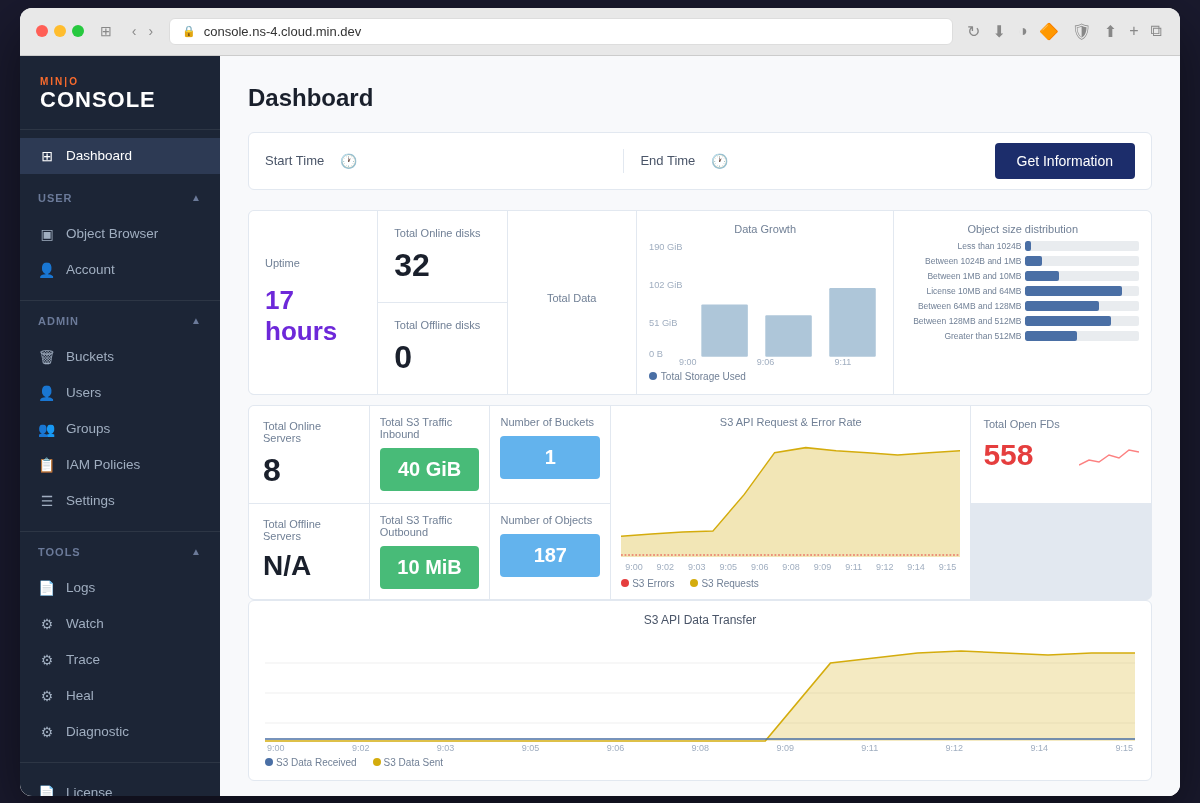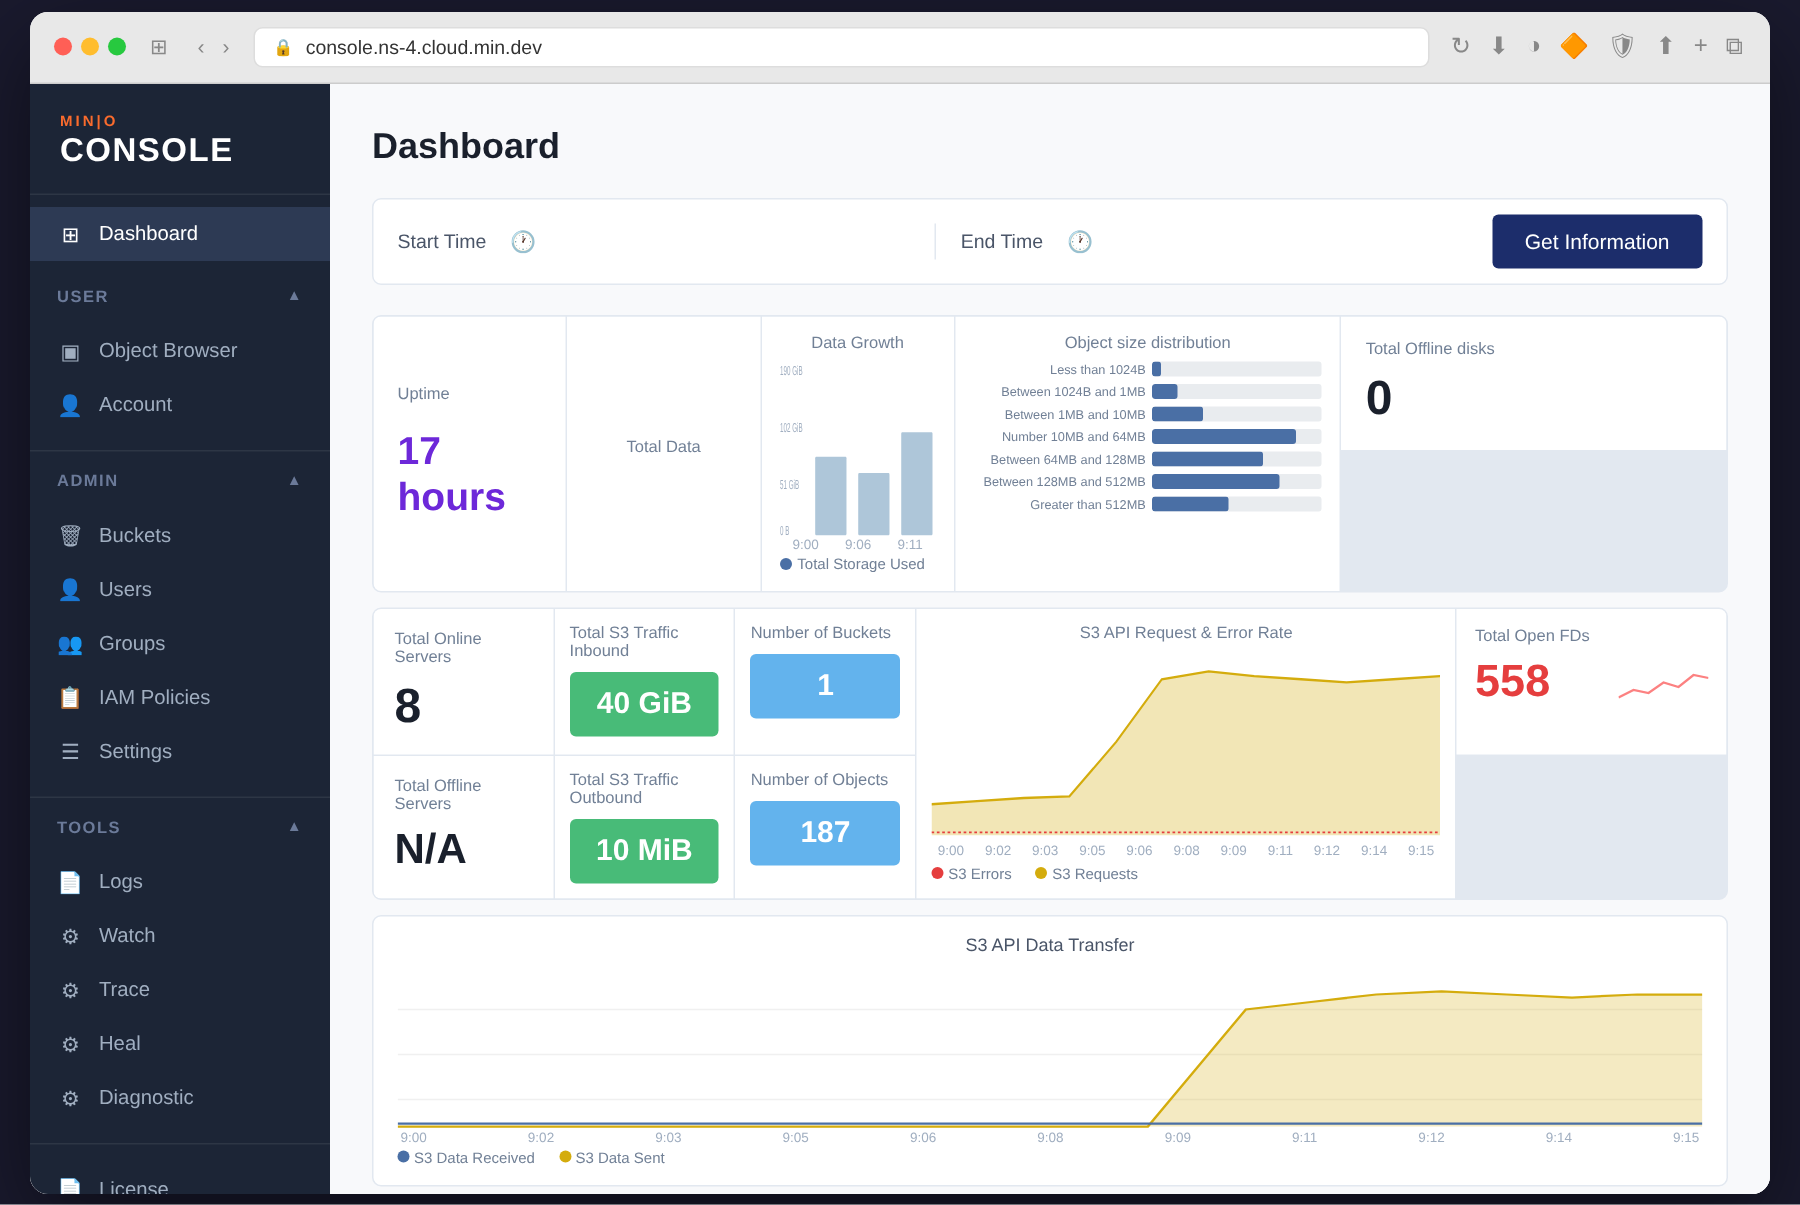--- a/index.html
+++ b/index.html
@@ -314,20 +314,24 @@
         <button class="get-info-btn">Get Information</button>
       </div>
 
       <div style="display:grid; grid-template-columns: 1fr 1fr 1fr 2fr 2fr; gap:1px; background:#e2e8f0; border:1px solid #e2e8f0; border-radius:6px; overflow:hidden; margin-bottom:10px;">
 
         <div style="background:white; padding:16px; grid-row: span 2; display:flex; flex-direction:column; justify-content:center;">
           <div class="stat-label">Uptime</div>
           <div style="font-size:26px; font-weight:700; color:#6d28d9; margin-top:8px;">17 hours</div>
         </div>
 
+        <div style="background:white; padding:16px;">
+          <div class="stat-label">Total Online disks</div>
+          <div style="font-size:32px; font-weight:700; color:#1a202c; margin-top:8px;">32</div>
+        </div>
 
         <div style="background:white; padding:16px; grid-row: span 2; display:flex; flex-direction:column; align-items:center; justify-content:center;">
           <div class="stat-label" style="text-align:center; width:100%;">Total Data</div>
         </div>
 
         <div style="background:white; padding:12px; grid-row: span 2;">
           <div style="font-size:11px; color:#718096; text-align:center; margin-bottom:4px;">Data Growth</div>
           <div style="position:relative; height:130px;">
             <svg width="100%" height="120" viewBox="0 0 200 110" preserveAspectRatio="none">
 
@@ -370,21 +374,21 @@
     </div>
 
     <div style="display:flex; align-items:center; margin-bottom:5px; gap:4px;">
       <div style="font-size:8.5px; color:#718096; width:115px; text-align:right; flex-shrink:0;">Between 1MB and 10MB</div>
       <div style="flex:1; height:10px; background:#e9ecef; border-radius:2px; overflow:hidden;">
         <div style="width:30%; height:100%; background:#4a6fa5; border-radius:2px;"></div>
       </div>
     </div>
 
     <div style="display:flex; align-items:center; margin-bottom:5px; gap:4px;">
-      <div style="font-size:8.5px; color:#718096; width:115px; text-align:right; flex-shrink:0;">Number 10MB and 64MB</div>
+      <div style="font-size:8.5px; color:#718096; width:115px; text-align:right; flex-shrink:0;">License 10MB and 64MB</div>
       <div style="flex:1; height:10px; background:#e9ecef; border-radius:2px; overflow:hidden;">
         <div style="width:85%; height:100%; background:#4a6fa5; border-radius:2px;"></div>
       </div>
     </div>
 
     <div style="display:flex; align-items:center; margin-bottom:5px; gap:4px;">
       <div style="font-size:8.5px; color:#718096; width:115px; text-align:right; flex-shrink:0;">Between 64MB and 128MB</div>
       <div style="flex:1; height:10px; background:#e9ecef; border-radius:2px; overflow:hidden;">
         <div style="width:65%; height:100%; background:#4a6fa5; border-radius:2px;"></div>
       </div>
@@ -405,21 +409,21 @@
     </div>
   </div>
         </div>
 
         <div style="background:white; padding:16px;">
           <div class="stat-label">Total Offline disks</div>
           <div style="font-size:32px; font-weight:700; color:#1a202c; margin-top:8px;">0</div>
         </div>
       </div>
 
-      <div style="display:grid; grid-template-columns: 1fr 1fr 1fr 3fr 1.5fr; gap:1px; background:#e2e8f0; border:1px solid #e2e8f0; border-radius:6px; overflow:hidden; margin-bottom:10px;">
+      <div style="display:grid; grid-template-columns: 1fr 1fr 1fr 3fr 1.5fr; gap:1px; background:#e2e8f0; border:1px solid #e2e8f0; border-radius:6px; overflow:hidden; ">
 
         <div style="background:white; padding:14px;">
           <div class="stat-label">Total Online Servers</div>
           <div style="font-size:32px; font-weight:700; color:#1a202c; margin-top:8px;">8</div>
         </div>
 
         <div style="background:white; padding:10px;">
           <div class="stat-label">Total S3 Traffic Inbound</div>
           <div style="background:#48bb78; border-radius:4px; padding:10px; text-align:center; margin-top:6px;">
             <span style="font-size:20px; font-weight:700; color:white;">40 GiB</span>

